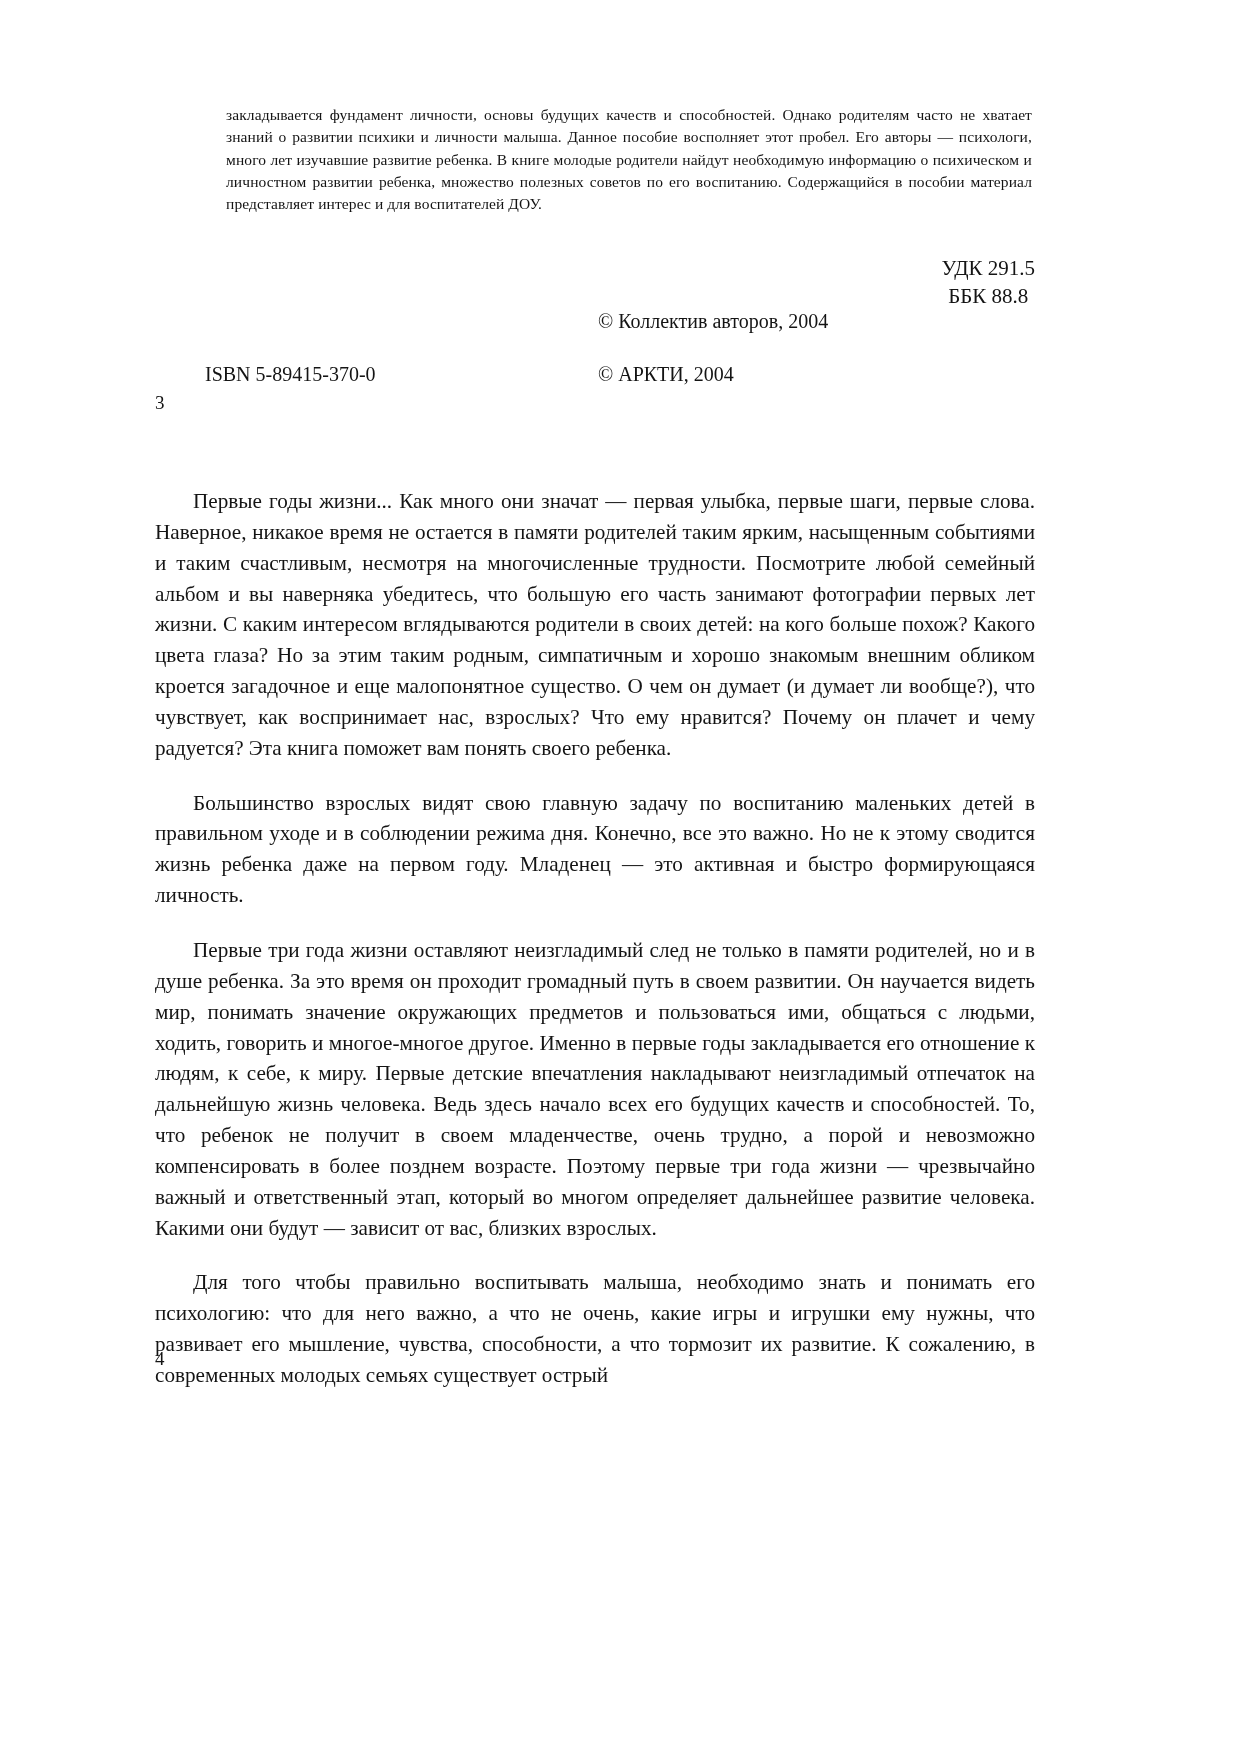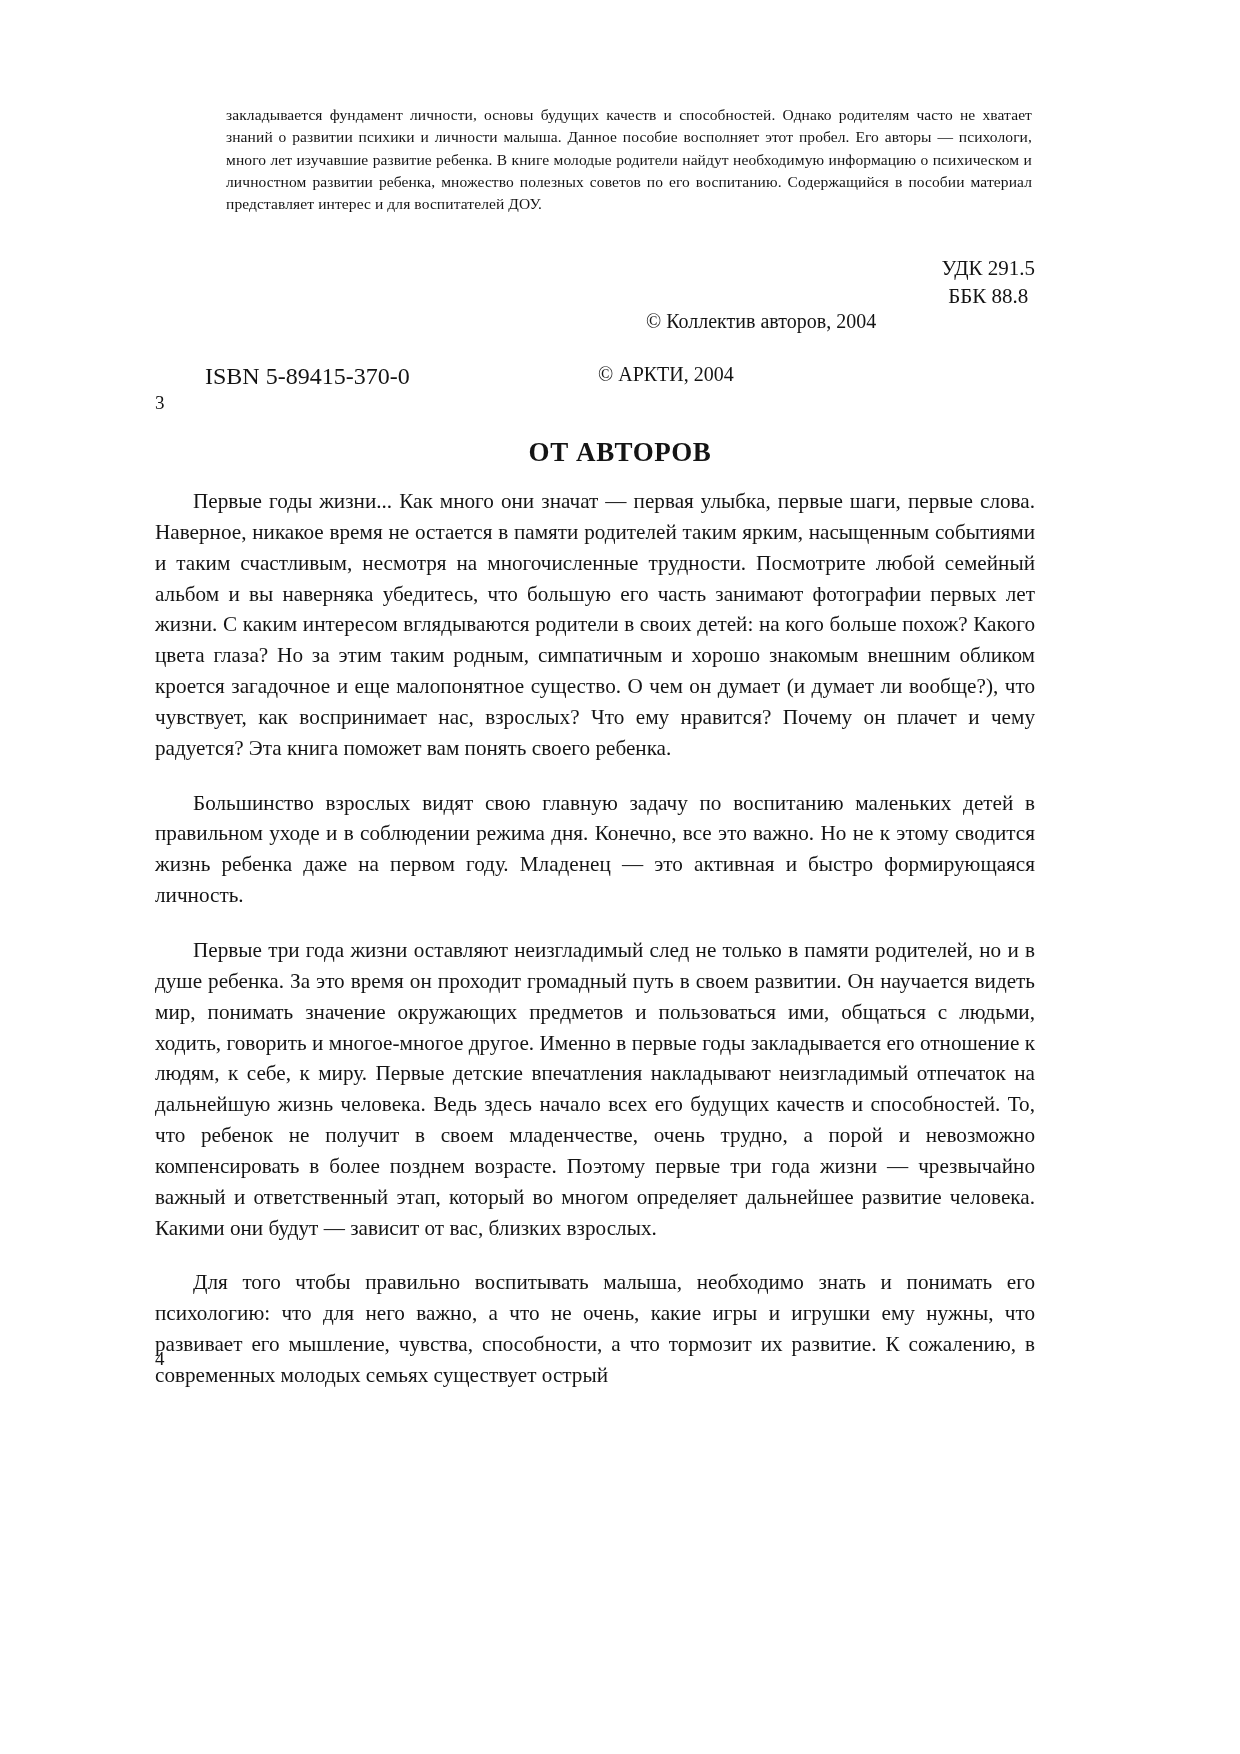--- a/index.html
+++ b/index.html
@@ -41,34 +41,33 @@
     line-height: 1.33;
   }
   .udk-line { white-space: nowrap; }
 
   .copyright-authors {
     position: absolute;
     left: 598px;
     top: 310px;
     font-size: 20px;
     white-space: nowrap;
-    margin-left: 48px;
   }
   .copyright-arkti {
     position: absolute;
     left: 598px;
     top: 363px;
     font-size: 20px;
     white-space: nowrap;
   }
   .isbn {
     position: absolute;
     left: 205px;
     top: 363px;
-    font-size: 24px;
+    font-size: 20px;
     white-space: nowrap;
   }
 
   
   .folio {
     position: absolute;
     left: 155px;
     font-size: 19px;
   }
   .folio-3 { top: 392px; }
@@ -132,21 +131,20 @@
   </div>
 
   <div class="copyright-authors">©  Коллектив авторов, 2004</div>
 
   <div class="isbn">ISBN 5-89415-370-0</div>
 
   <div class="copyright-arkti">©  АРКТИ, 2004</div>
 
   <div class="folio folio-3">3</div>
 
-  <div class="section-title">ОТ АВТОРОВ</div>
 
   <div class="body-text">
     <p>Первые годы жизни... Как много они значат — первая улыбка, первые шаги, первые слова. Наверное, никакое время не остается в памяти родителей таким ярким, насыщенным событиями и таким счастливым, несмотря на многочисленные трудности. Посмотрите любой семейный альбом и вы наверняка убедитесь, что большую его часть занимают фотографии первых лет жизни. С каким интересом вглядываются родители в своих детей: на кого больше похож? Какого цвета глаза? Но за этим таким родным, симпатичным и хорошо знакомым внешним обликом кроется загадочное и еще малопонятное существо. О чем он думает (и думает ли вообще?), что чувствует, как воспринимает нас, взрослых? Что ему нравится? Почему он плачет и чему радуется? Эта книга поможет вам понять своего ребенка.</p>
     <p>Большинство взрослых видят свою главную задачу по воспитанию маленьких детей в правильном уходе и в соблюдении режима дня. Конечно, все это важно. Но не к этому сводится жизнь ребенка даже на первом году. Младенец — это активная и быстро формирующаяся личность.</p>
     <p>Первые три года жизни оставляют неизгладимый след не только в памяти родителей, но и в душе ребенка. За это время он проходит громадный путь в своем развитии. Он научается видеть мир, понимать значение окружающих предметов и пользоваться ими, общаться с людьми, ходить, говорить и многое-многое другое. Именно в первые годы закладывается его отношение к людям, к себе, к миру. Первые детские впечатления накладывают неизгладимый отпечаток на дальнейшую жизнь человека. Ведь здесь начало всех его будущих качеств и способностей. То, что ребенок не получит в своем младенчестве, очень трудно, а порой и невозможно компенсировать в более позднем возрасте. Поэтому первые три года жизни — чрезвычайно важный и ответственный этап, который во многом определяет дальнейшее развитие человека. Какими они будут — зависит от вас, близких взрослых.</p>
     <p>Для того чтобы правильно воспитывать малыша, необходимо знать и понимать его психологию: что для него важно, а что не очень, какие игры и игрушки ему нужны, что развивает его мышление, чувства, способности, а что тормозит их развитие. К сожалению, в современных молодых семьях существует острый</p>
   </div>
 
   <div class="folio folio-4">4</div>
 

